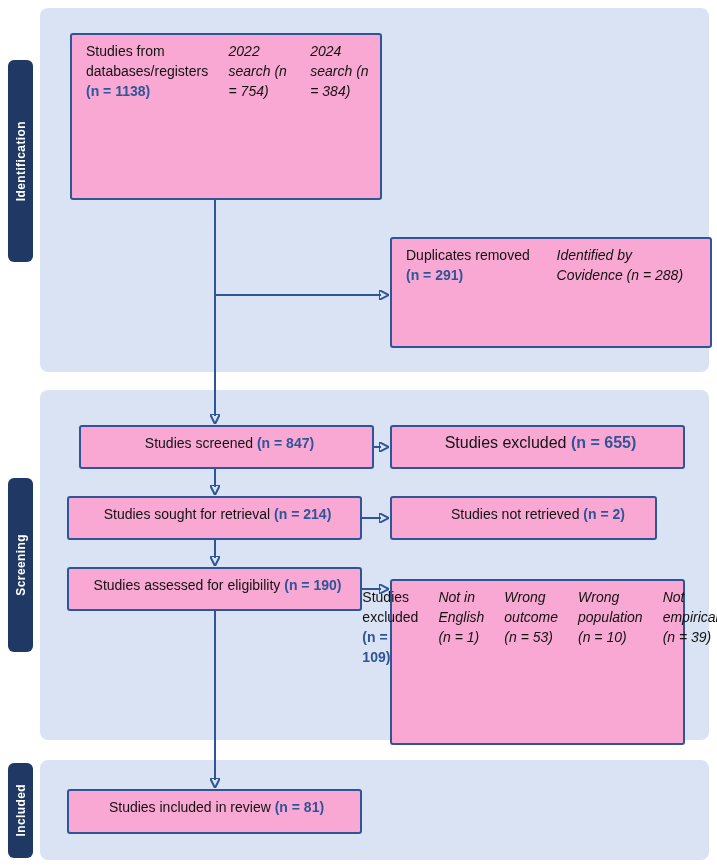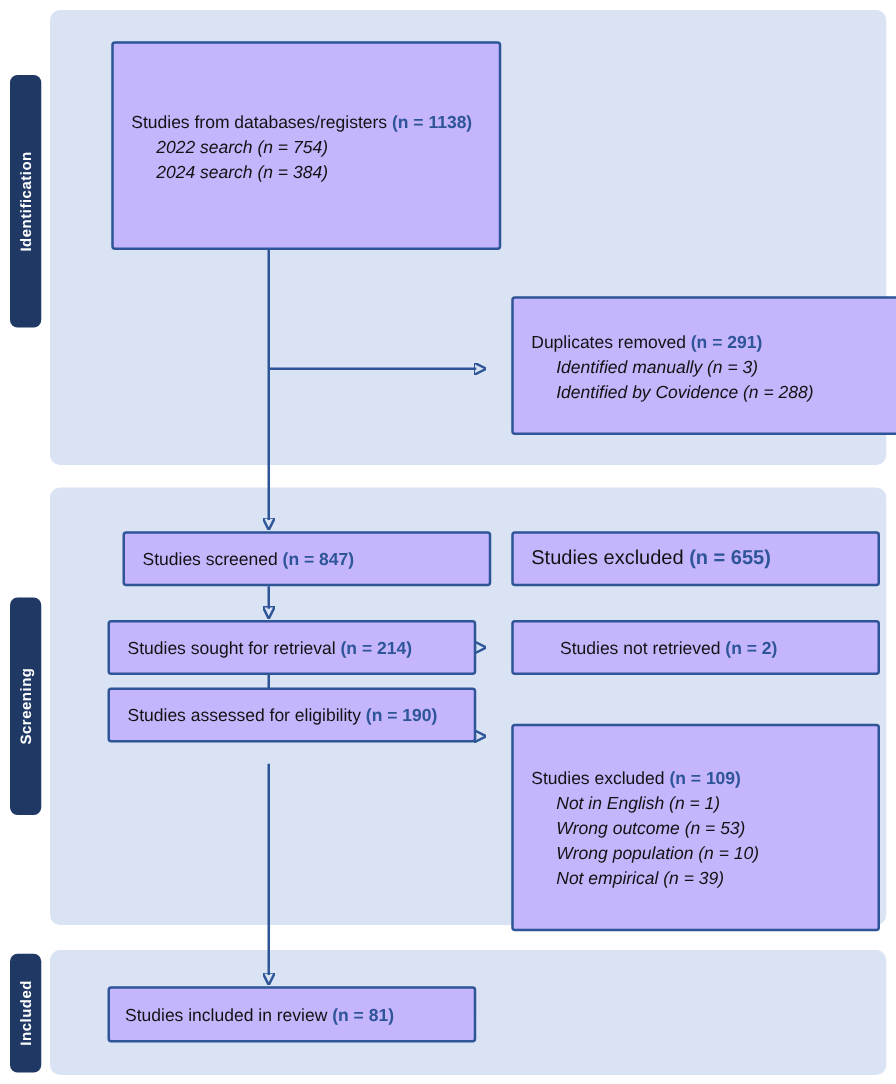--- a/index.html
+++ b/index.html
@@ -46,42 +46,41 @@
     letter-spacing: 0.4px;
     white-space: nowrap;
   }
   #stage-identification { top: 60px;  height: 202px; }
   #stage-screening      { top: 478px; height: 174px; }
   #stage-included       { top: 763px; height: 95px;  }
 
   
   .box {
     position: absolute;
-    background: #c4b5fd;
+    background: #f9a8d4;
     border: 2px solid #2e5597;
     border-radius: 3px;
     display: flex;
-    flex-direction: column;
+    flex-direction: row;
     justify-content: center;
     padding: 6px 8px 6px 14px;
     font-size: 14px;
     line-height: 20px;
     color: #121212;
-    margin-left: 19px;
   }
   .box .n { font-weight: bold; color: #2e5597; }
   .box .sub { padding-left: 20px; font-style: italic; }
 
   #box-databases            { left: 70px;  top: 33px;  width: 312px; height: 167px; }
   #box-duplicates           { left: 390px; top: 237px; width: 322px; height: 111px; }
   #box-screened             { left: 79px;  top: 425px; width: 295px; height: 44px;  }
   #box-excluded-screening   { left: 390px; top: 425px; width: 295px; height: 44px; font-size: 16px; }
   #box-sought               { left: 67px;  top: 496px; width: 295px; height: 44px;  }
-  #box-not-retrieved        { left: 390px; top: 496px; width: 295px; height: 44px; padding-left: 37px;  }
-  #box-assessed             { left: 67px;  top: 550px; width: 295px; height: 44px;  }
+  #box-not-retrieved        { left: 390px; top: 496px; width: 267px; height: 44px; padding-left: 37px;  }
+  #box-assessed             { left: 67px;  top: 567px; width: 295px; height: 44px;  }
   #box-excluded-eligibility { left: 390px; top: 579px; width: 295px; height: 166px; }
   #box-included             { left: 67px;  top: 789px; width: 295px; height: 45px; padding-left: 12px;  }
 
   #arrows {
     position: absolute;
     left: 0; top: 0;
     pointer-events: none;
   }
   #arrows path {
     stroke: #2e5597;
@@ -125,21 +124,20 @@
   </svg>
 
   <div class="box" id="box-databases">
     <div class="line"><span>Studies from databases/registers</span> <span class="n">(n = 1138)</span></div>
     <div class="line sub">2022 search (n = 754)</div>
     <div class="line sub">2024 search (n = 384)</div>
   </div>
 
   <div class="box" id="box-duplicates">
     <div class="line"><span>Duplicates removed</span> <span class="n">(n = 291)</span></div>
-    <div class="line sub">Identified manually (n = 3)</div>
     <div class="line sub">Identified by Covidence (n = 288)</div>
   </div>
 
   <div class="box" id="box-screened">
     <div class="line"><span>Studies screened</span> <span class="n">(n = 847)</span></div>
   </div>
 
   <div class="box" id="box-excluded-screening">
     <div class="line"><span>Studies excluded</span> <span class="n">(n = 655)</span></div>
   </div>

